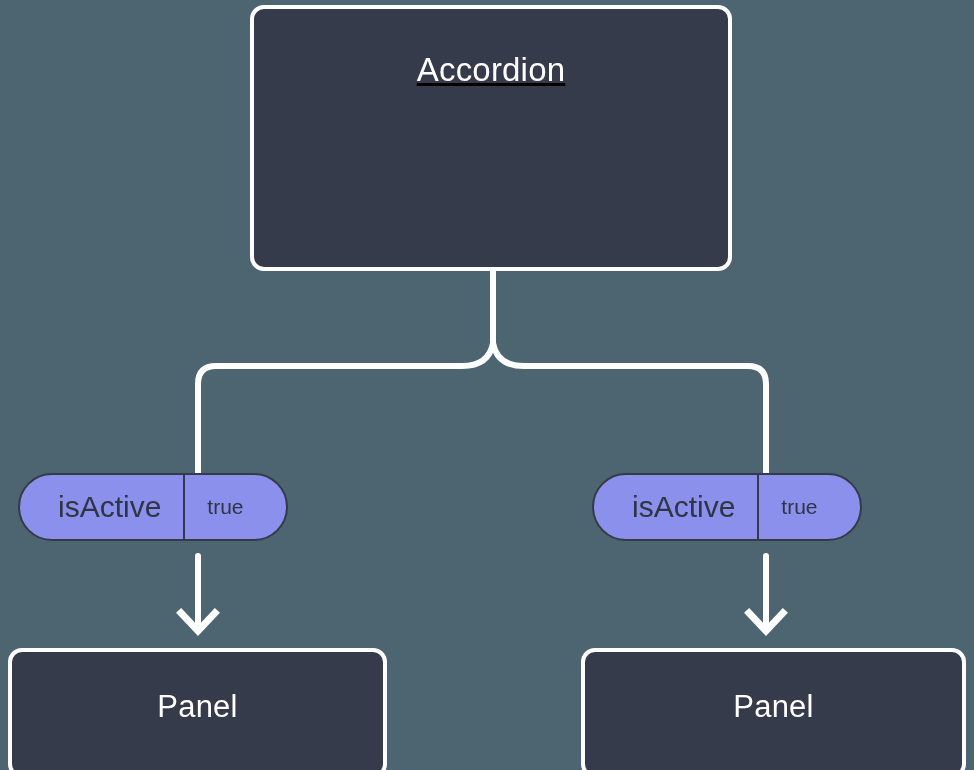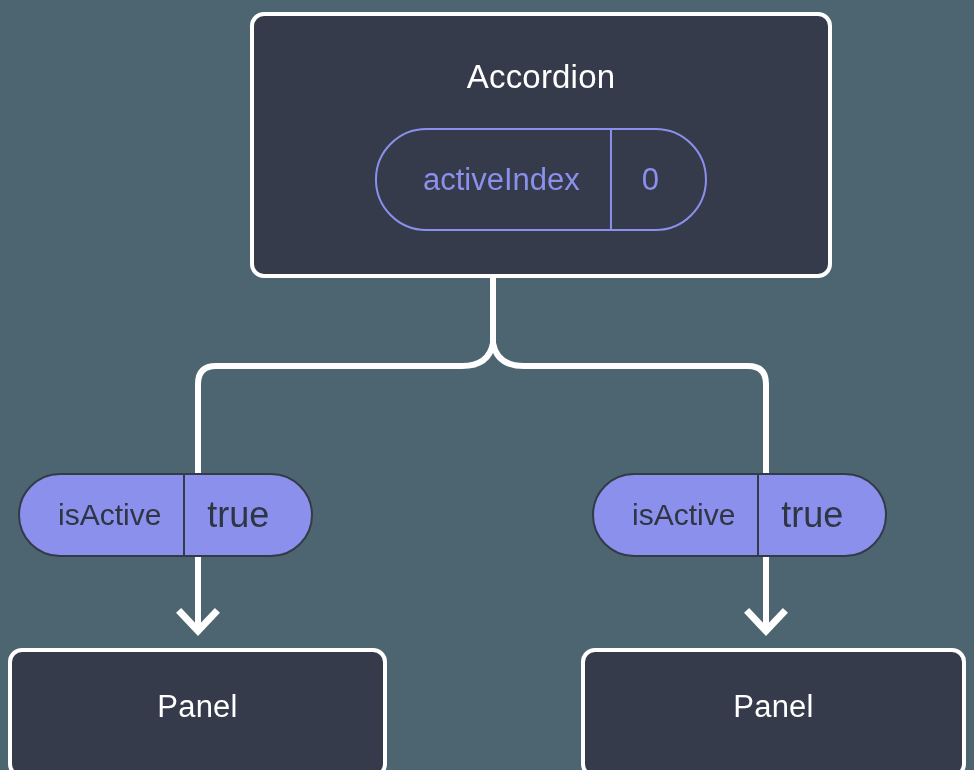--- a/index.html
+++ b/index.html
@@ -38,23 +38,24 @@
     position: absolute;
     background: #353b4a;
     border: 4px solid #ffffff;
     border-radius: 14px;
     box-sizing: border-box;
     z-index: 2;
   }
 
   #accordion-card {
     left: 250px;
-    top: 12px;
-    width: 582px;
+    top: 5px;
+    width: 482px;
     height: 266px;
+    text-decoration: underline;
   }
 
   .card-title {
     color: #ffffff;
     font-size: 33px;
     font-weight: 400;
     text-align: center;
     margin-top: 42px;
     letter-spacing: 0.2px;
   }
@@ -96,21 +97,21 @@
   }
 
   
   .pill-filled {
     position: absolute;
     display: flex;
     align-items: stretch;
     background: #8a90ec;
     border: 2px solid #343a46;
     border-radius: 999px;
-    height: 84px;
+    height: 68px;
     overflow: hidden;
     z-index: 3;
     box-sizing: border-box;
   }
   .pill-filled .p-key {
     display: flex;
     align-items: center;
     justify-content: center;
     padding: 0 22px 0 38px;
     color: #2f3542;
@@ -121,21 +122,21 @@
     width: 2px;
     background: #343a46;
     align-self: stretch;
   }
   .pill-filled .p-val {
     display: flex;
     align-items: center;
     justify-content: center;
     padding: 0 42px 0 22px;
     color: #2f3542;
-    font-size: 36px;
+    font-size: 21px;
     white-space: nowrap;
   }
 
   #pill-left  { left: 18px;  top: 473px; }
   #pill-right { left: 592px; top: 473px; }
 
   
   .panel {
     position: absolute;
     background: #353b4a;
@@ -182,25 +183,20 @@
 
     <g fill="none" stroke="#ffffff" stroke-width="7" stroke-linecap="square" stroke-linejoin="miter">
       <path d="M 181 613 L 198 631 L 215 613"></path>
       <path d="M 749 613 L 766 631 L 783 613"></path>
     </g>
   </svg>
 
   <div class="card" id="accordion-card">
     <div class="card-title">Accordion</div>
 
-    <div class="pill-outline">
-      <span class="p-key">activeIndex</span>
-      <span class="p-div"></span>
-      <span class="p-val">0</span>
-    </div>
   </div>
 
   <div class="pill-filled" id="pill-left">
     <span class="p-key">isActive</span>
     <span class="p-div"></span>
     <span class="p-val">true</span>
   </div>
 
   <div class="pill-filled" id="pill-right">
     <span class="p-key">isActive</span>

